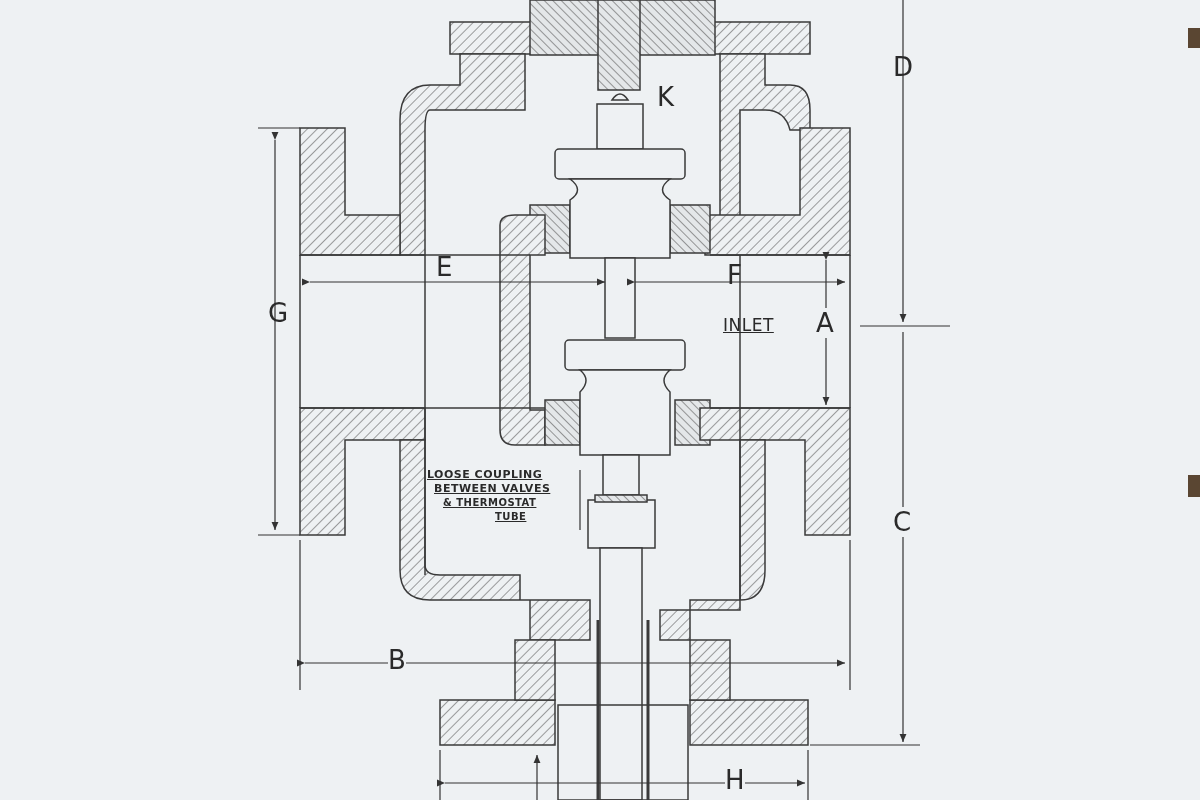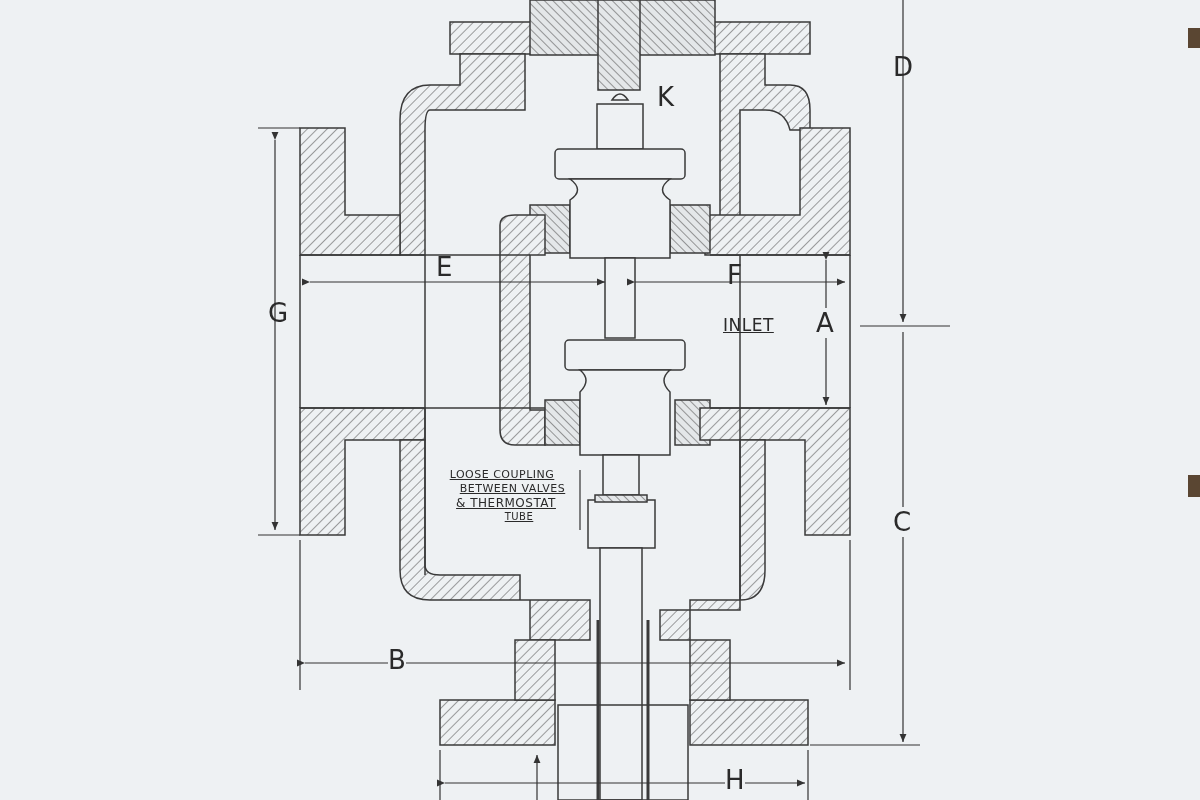--- a/index.html
+++ b/index.html
@@ -120,19 +120,19 @@
 <span class="lbl big" style="left:657px;top:82px;">K</span>
 <span class="lbl big" style="left:268px;top:298px;">G</span>
 <span class="lbl big" style="left:436px;top:252px;">E</span>
 <span class="lbl big" style="left:727px;top:260px;">F</span>
 <span class="lbl big" style="left:816px;top:308px;background:#eef1f3;">A</span>
 <span class="lbl sm" style="left:723px;top:318px;font-size:17px;">Inlet</span>
 <span class="lbl big" style="left:893px;top:507px;background:#eef1f3;">C</span>
 <span class="lbl big" style="left:388px;top:645px;background:#eef1f3;">B</span>
 <span class="lbl big" style="left:725px;top:765px;background:#eef1f3;">H</span>
 
-<div class="lbl" style="left:427px;top:468px;width:150px;text-align:center;">
+<div class="lbl" style="left:427px;top:468px;width:150px;text-align:left;font-weight:bold;">
   <div class="sm">Loose Coupling</div>
-  <div class="sm" style="padding-left:21px;">Between Valves</div>
-  <div class="sm" style="padding-left:8px;font-size:12px;">&amp; Thermostat</div>
-  <div class="sm" style="padding-left:34px;font-size:10px;">Tube</div>
+  <div class="sm" style="padding-left:7px;">Between Valves</div>
+  <div class="sm" style="padding-left:16px;font-size:10px;">&amp; Thermostat</div>
+  <div class="sm" style="padding-left:68px;font-size:10px;">Tube</div>
 </div>
 </div>
 
 </body></html>

